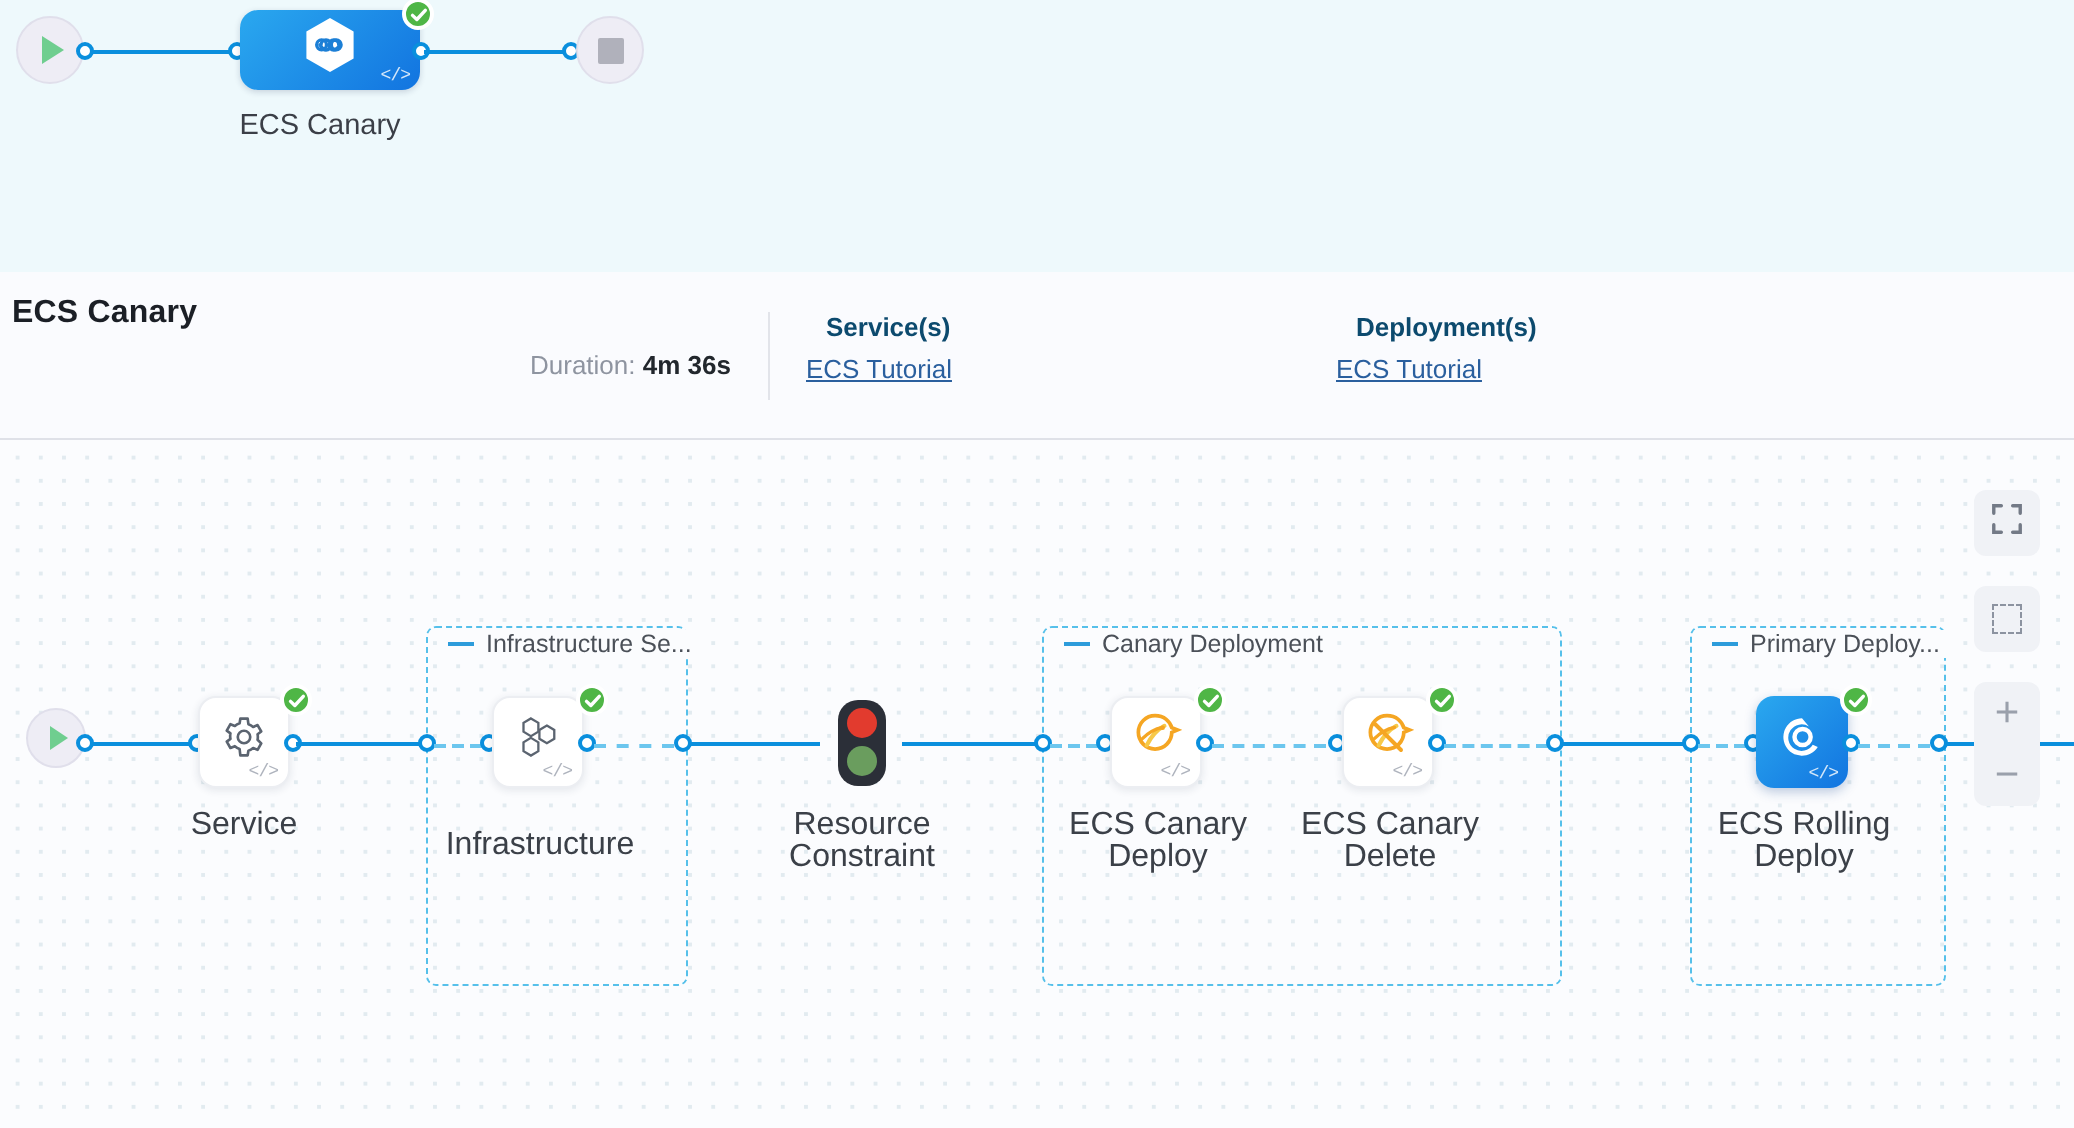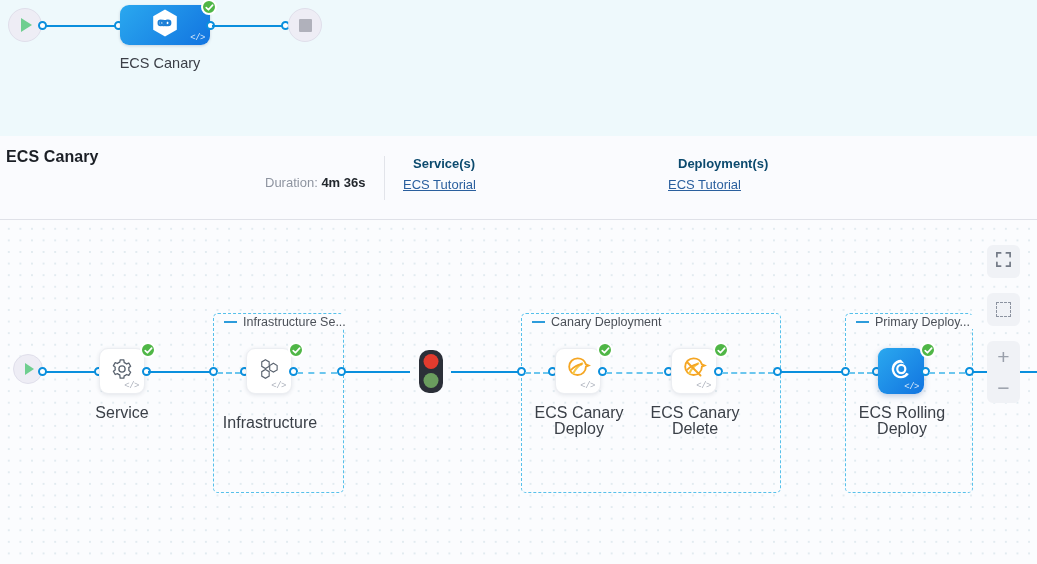--- a/index.html
+++ b/index.html
@@ -285,20 +285,22 @@
 
   <div class="port" style="left:289px;top:146px;"></div>
   <div class="edge-dash" style="left:297px;top:150.5px;width:40px;"></div>
   <div class="port" style="left:337px;top:146px;"></div>
   <div class="edge" style="left:344px;top:149.5px;width:66px;"></div>
 
   <div class="traffic-light" style="left:419px;top:129px;">
     <div class="tl-lamp tl-red"></div>
     <div class="tl-lamp tl-green"></div>
   </div>
+  <div class="node-label" style="left:371px;top:184px;width:120px;">Resource
+Constraint</div>
 
   <div class="edge" style="left:451px;top:149.5px;width:69px;"></div>
   <div class="port" style="left:517px;top:146px;"></div>
   <div class="edge-dash" style="left:525px;top:150.5px;width:24px;"></div>
   <div class="port" style="left:548px;top:146px;"></div>
 
   <div class="node-card" style="left:555px;top:127px;">
     <span class="node-icon">
       <svg width="26" height="26" viewBox="0 0 28 28">
         <path d="M22.5 11.5 a9 9 0 1 1 -9 -9 c5 0 8 3.2 9 6.5 l3 1.2 -3 1.3 z" fill="none" stroke="#f5a623" stroke-width="2"></path>

